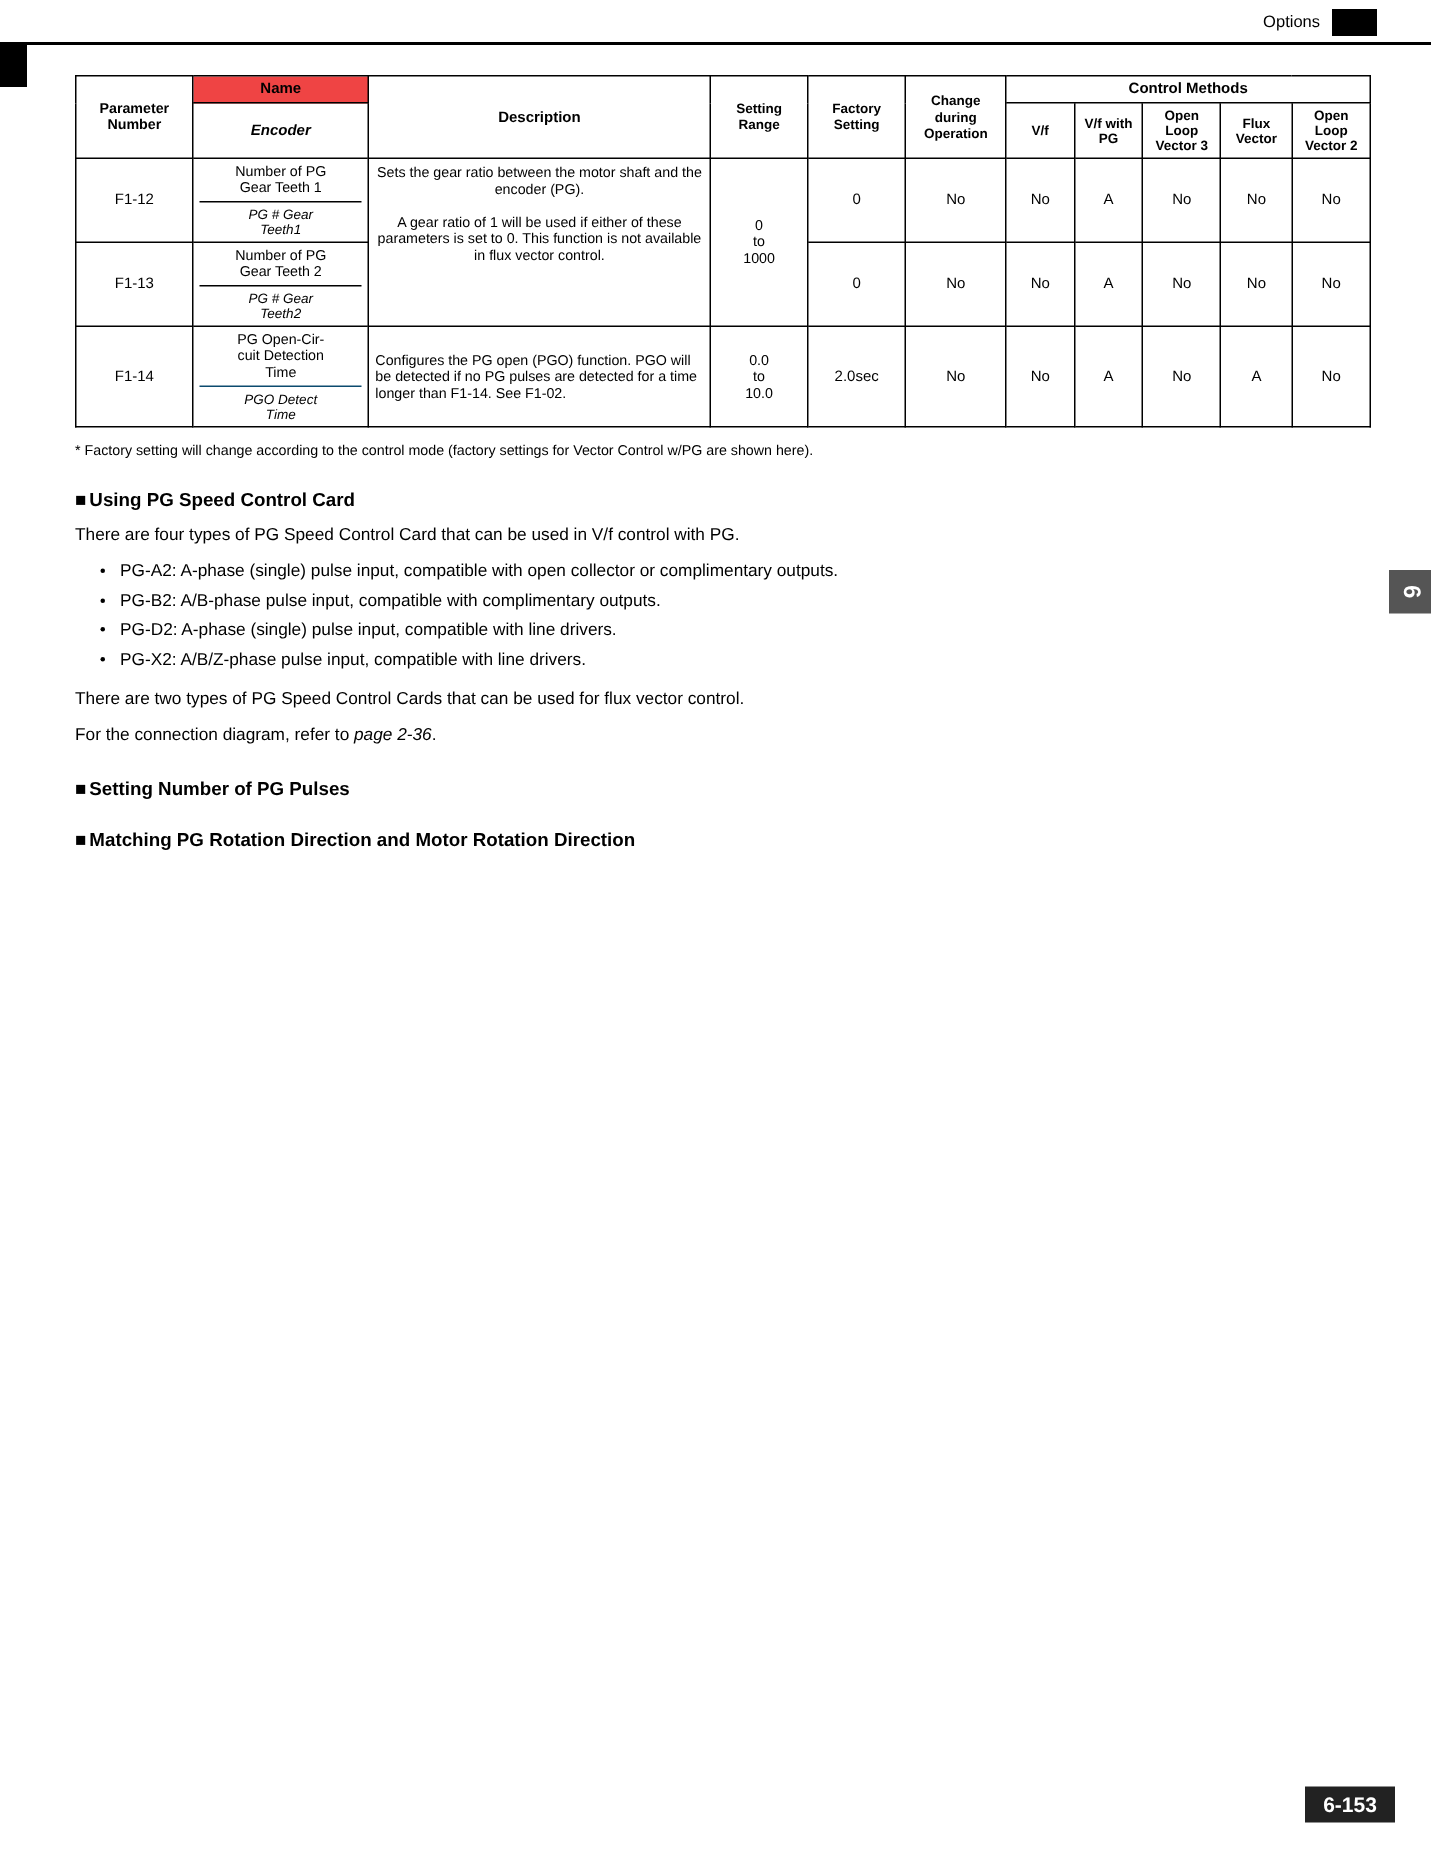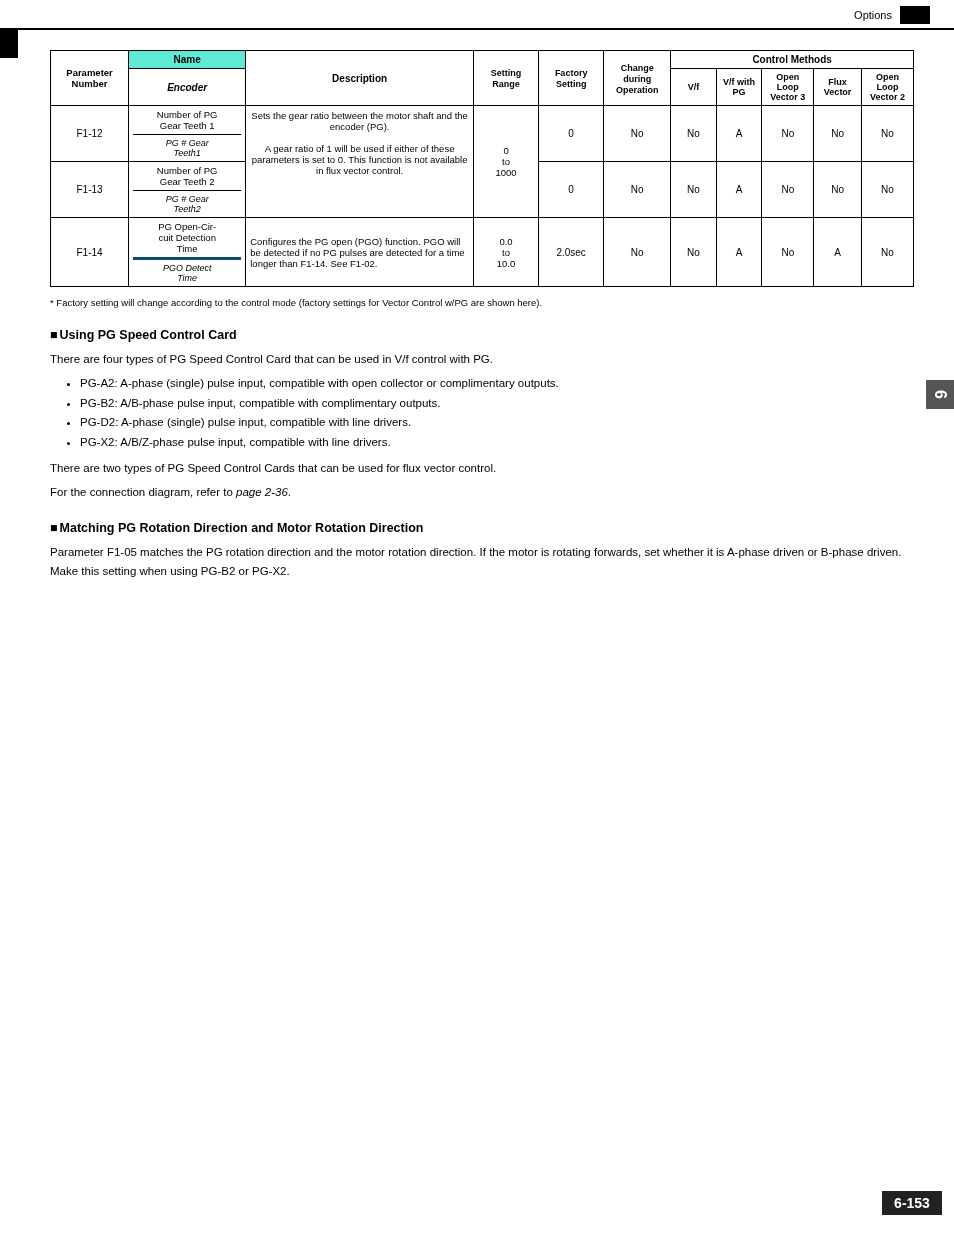--- a/index.html
+++ b/index.html
@@ -11,21 +11,21 @@
       width: 954px;
       min-height: 1235px;
       position: relative;
     }
 
     
     .header-bar {
       display: flex;
       justify-content: flex-end;
       align-items: center;
-      padding: 6px 24px 4px 20px;
+      padding: 6px 36px 4px 20px;
       border-bottom: 2px solid #000;
       margin-bottom: 0;
     }
     .header-black-bar {
       width: 30px;
       height: 18px;
       background: #000;
       margin-left: 8px;
     }
 
@@ -56,21 +56,21 @@
       padding: 3px 4px;
       text-align: center;
       vertical-align: middle;
     }
 
     .param-table .text-left {
       text-align: left;
     }
 
     .name-header {
-      background: #5eead4;
+      background: #ef4444;
       font-weight: bold;
     }
 
     .control-methods-header {
       background: #fff;
       font-weight: bold;
     }
 
     .param-num-cell {
       font-size: 10px;
@@ -115,21 +115,21 @@
     }
 
     .italic-link {
       font-style: italic;
     }
 
     
     .page-number-box {
       position: absolute;
       bottom: 20px;
-      right: 12px;
+      right: 24px;
       background: #222;
       color: #fff;
       font-size: 14px;
       font-weight: bold;
       padding: 4px 10px;
       min-width: 60px;
       text-align: center;
     }
 
     
@@ -240,21 +240,21 @@
         <td>A</td>
         <td>No</td>
         <td>No</td>
         <td>No</td>
       </tr>
 
       <tr>
         <td class="param-num-cell">F1-14</td>
         <td style="font-size:9.5px;">
           PG Open-Cir-<br>cuit Detection<br>Time<br>
-          <div style="border-top:3px solid #0c4a6e; margin-top:3px; padding-top:3px; font-style:italic; font-size:9px;">PGO Detect<br>Time</div>
+          <div style="border-top:1px solid #0c4a6e; margin-top:3px; padding-top:3px; font-style:italic; font-size:9px;">PGO Detect<br>Time</div>
         </td>
         <td class="text-left" style="font-size:9.5px; padding:4px;">
           Configures the PG open (PGO) function. PGO will be detected if no PG pulses are detected for a time longer than F1-14. See F1-02.
         </td>
         <td style="font-size:9.5px;">0.0<br>to<br>10.0</td>
         <td>2.0sec</td>
         <td>No</td>
         <td>No</td>
         <td>A</td>
         <td>No</td>
@@ -274,25 +274,27 @@
     <li>PG-A2: A-phase (single) pulse input, compatible with open collector or complimentary outputs.</li>
     <li>PG-B2: A/B-phase pulse input, compatible with complimentary outputs.</li>
     <li>PG-D2: A-phase (single) pulse input, compatible with line drivers.</li>
     <li>PG-X2: A/B/Z-phase pulse input, compatible with line drivers.</li>
   </ul>
   <div class="section-body">There are two types of PG Speed Control Cards that can be used for flux vector control.</div>
   <div class="section-body">
     <span>For the connection diagram, refer to </span><span class="italic-link">page 2-36</span><span>.</span>
   </div>
 
+  <div class="section-heading">
+    <span>Setting Number of PG Pulses</span>
+  </div>
 
   <div class="section-heading">
     <span>Matching PG Rotation Direction and Motor Rotation Direction</span>
   </div>
-  <div class="section-body">Parameter F1-05 matches the PG rotation direction and the motor rotation direction. If the motor is rotating forwards, set whether it is A-phase driven or B-phase driven. Make this setting when using PG-B2 or PG-X2.</div>
 
 </div>
 
 <div class="chapter-tab">
   <span>6</span>
 </div>
 
 <div class="page-number-box">6-153</div>
 
 </body></html>

